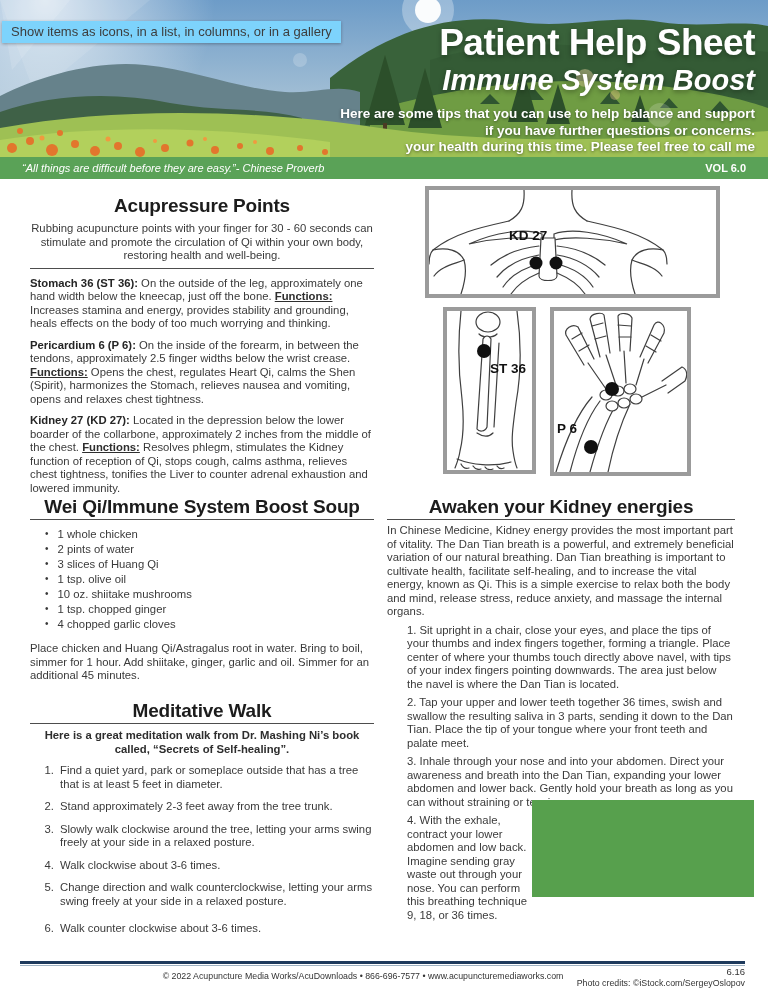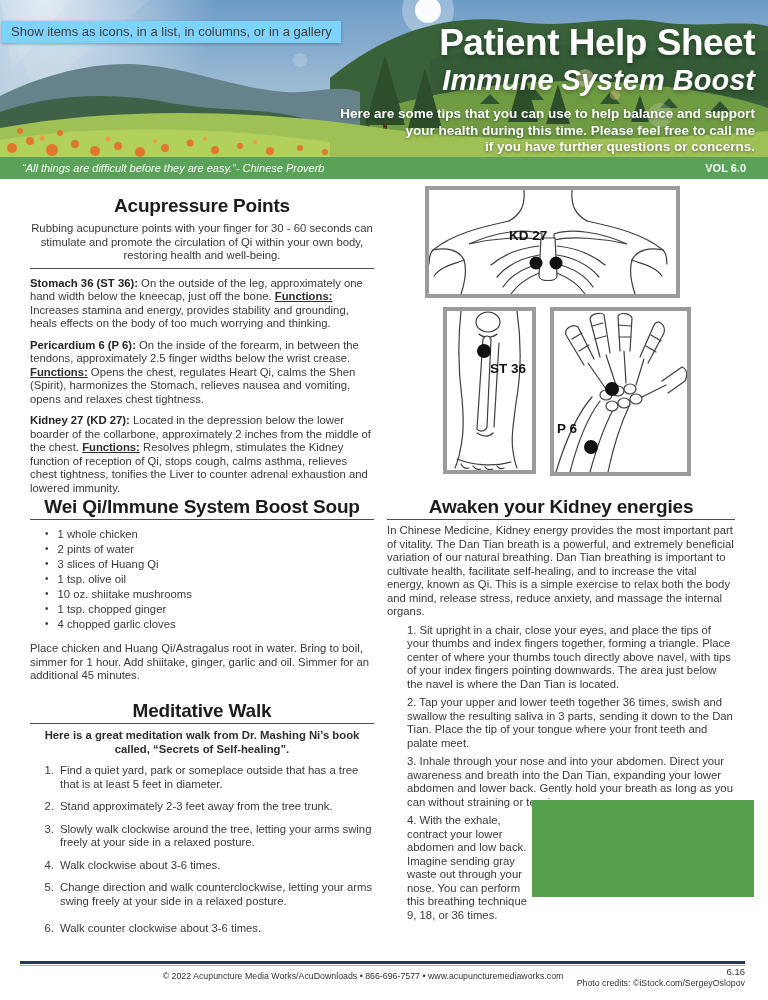--- a/index.html
+++ b/index.html
@@ -55,21 +55,21 @@
 
   #sec-kidney { left:387px; top:496px; width:348px; }
   #sec-kidney .intro { margin-top:4px; }
   .kstep { margin-top:5px; margin-left:20px; }
   .kstep-narrow { width:126px; }
 
   
   #illustrations { position:absolute; left:425px; top:186px; width:249px; }
   figure { position:relative; background:#fff; border:4px solid #9b9b9b; }
   .fig-label { position:absolute; font-size:13.5px; font-weight:bold; color:#111; white-space:nowrap; }
-  #fig-kd27 { width:255px; height:112px; }
+  #fig-kd27 { width:295px; height:112px; }
   .fig-row { display:flex; margin-top:9px;padding-left:18px; }
   #fig-st36 { width:93px; height:167px; }
   #fig-p6 { width:141px; height:169px; margin-left:14px; }
   figure svg { display:block; }
 
   
   #green-box { position:absolute; left:532px; top:800px; width:222px; height:97px; background:#57a04d; }
 
   
   footer { position:absolute; left:20px; top:961px; width:725px; }
@@ -158,22 +158,22 @@
       </g>
     </svg>
 
     <div class="tooltip">Show items as icons, in a list, in columns, or in a gallery</div>
 
     <div class="title-block">
       <h1>Patient Help Sheet</h1>
       <h2>Immune System Boost</h2>
       <div class="hero-intro">
         <div>Here are some tips that you can use to help balance and support</div>
+        <div>if you have further questions or concerns.</div>
         <div>your health during this time. Please feel free to call me</div>
-        <div>if you have further questions or concerns.</div>
       </div>
     </div>
   </div>
 
   <div class="quote-bar">
     <span class="quote">“All things are difficult before they are easy.”- Chinese Proverb</span>
     <span class="vol">VOL 6.0</span>
   </div>
 
   <section id="sec-acupressure">

